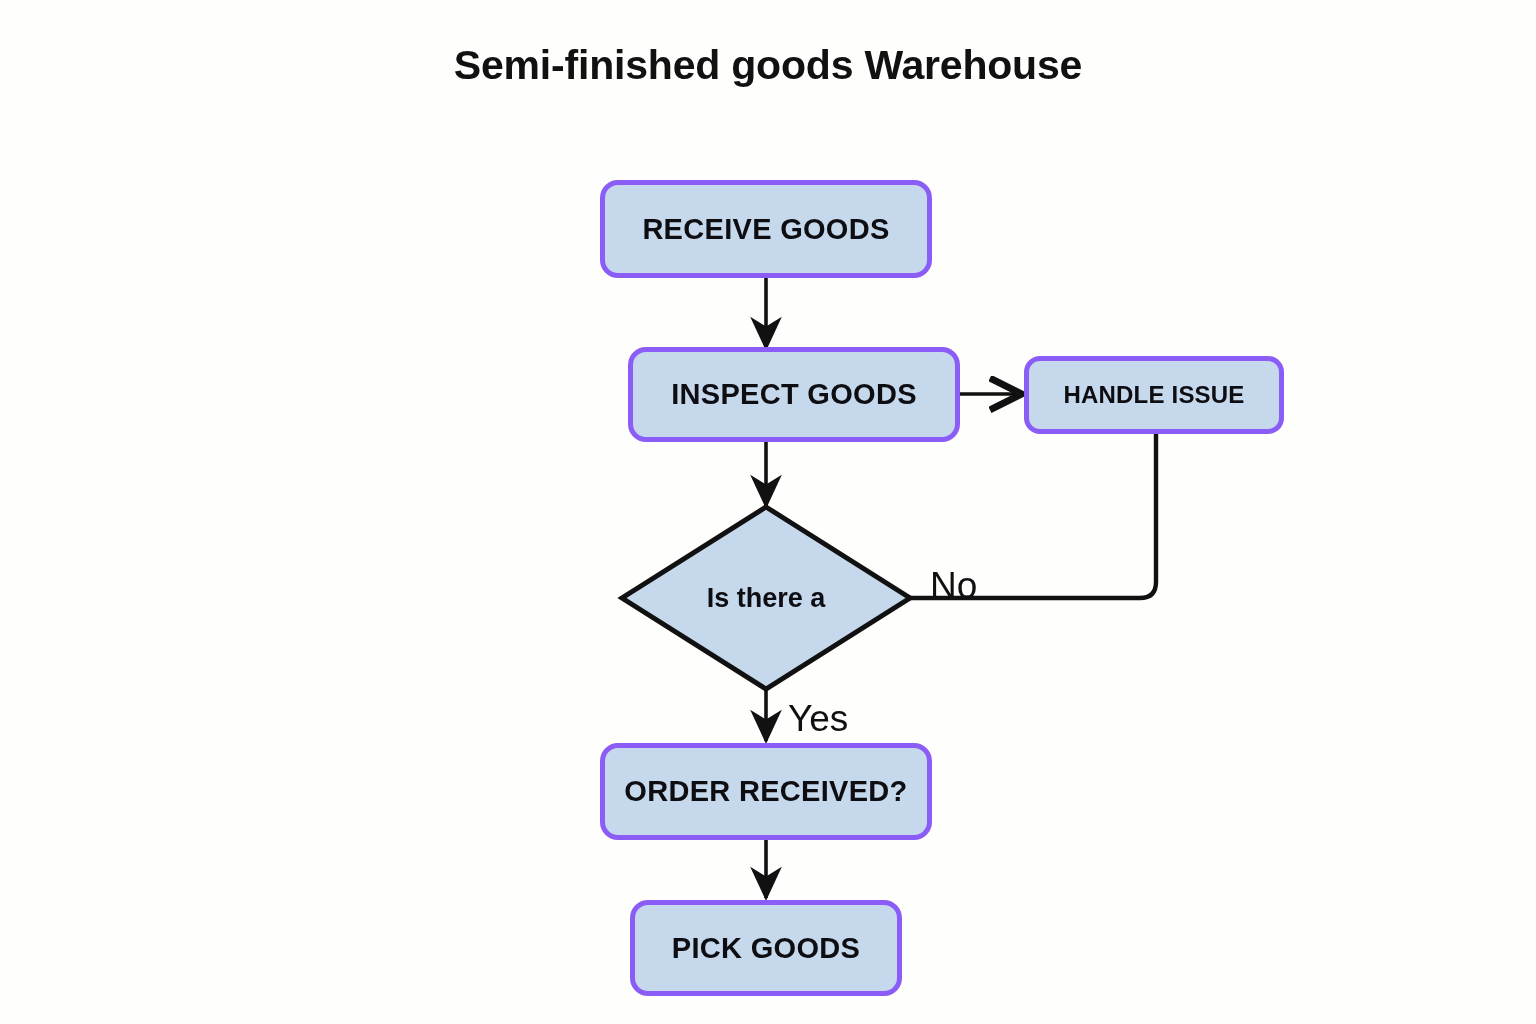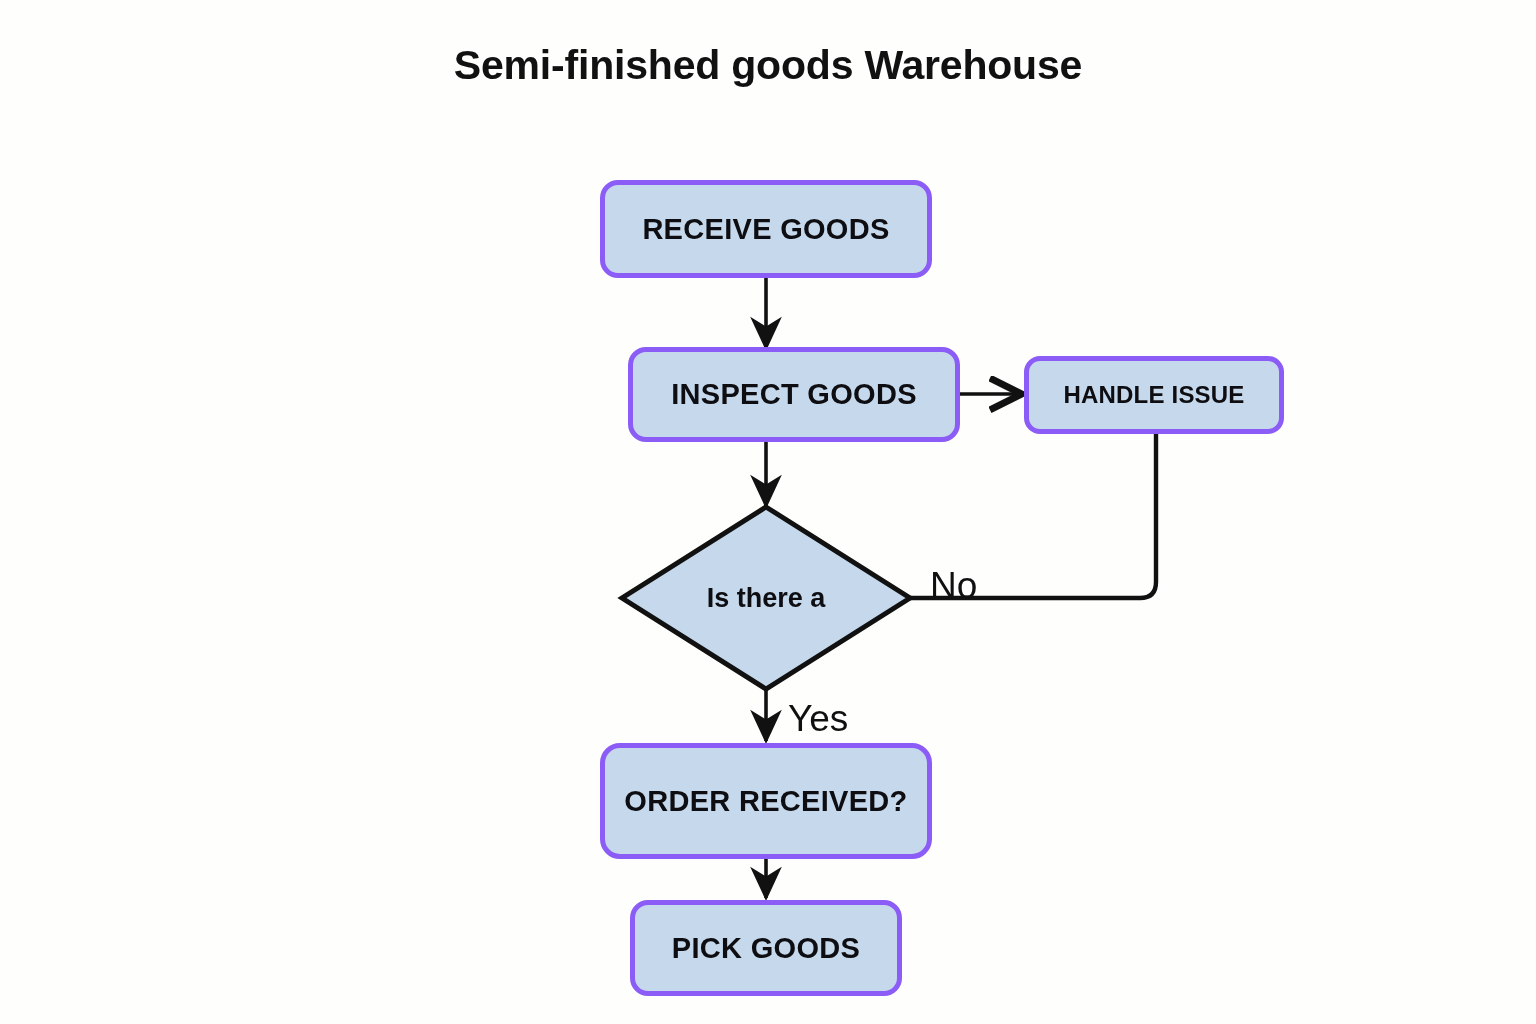--- a/index.html
+++ b/index.html
@@ -133,21 +133,21 @@
 <div class="node box-sm" style="left:1024px; top:356px; width:260px; height:78px;">
   <span class="node-label">HANDLE ISSUE</span>
 </div>
 
 <div class="diamond-wrap" style="left:622px; top:507px; width:288px; height:182px;">
   <div class="diamond-text">
     <span>Is there a</span>
   </div>
 </div>
 
-<div class="node box-lg" style="left:600px; top:743px; width:332px; height:116px;border-radius:20px;">
+<div class="node box-lg" style="left:600px; top:743px; width:332px; height:97px;">
   <span class="node-label">ORDER RECEIVED?</span>
 </div>
 
 <div class="node box-lg" style="left:630px; top:900px; width:272px; height:96px;">
   <span class="node-label">PICK GOODS</span>
 </div>
 
 <div class="edge-label" style="left:930px; top:565px;">No</div>
 
 <div class="edge-label" style="left:788px; top:698px;">Yes</div>

